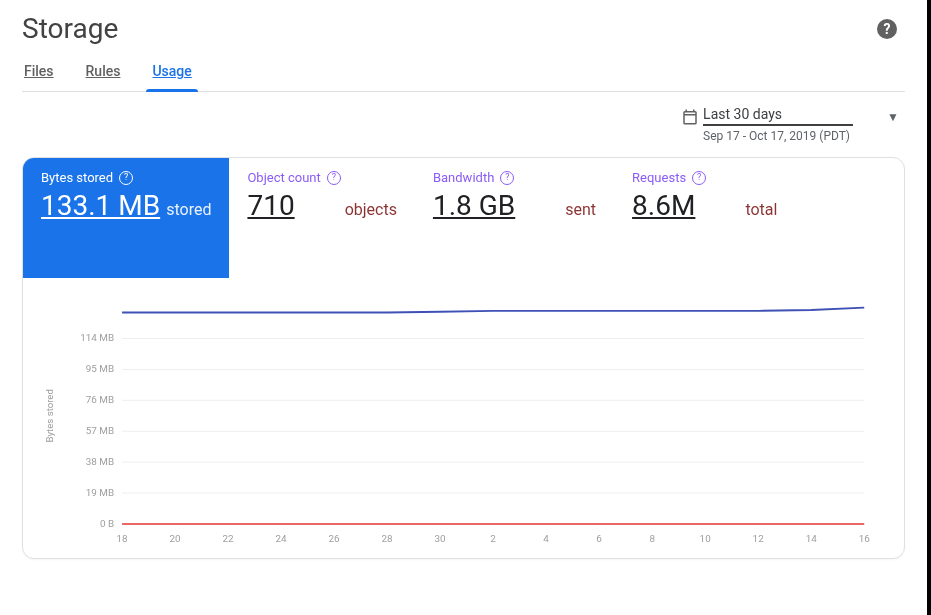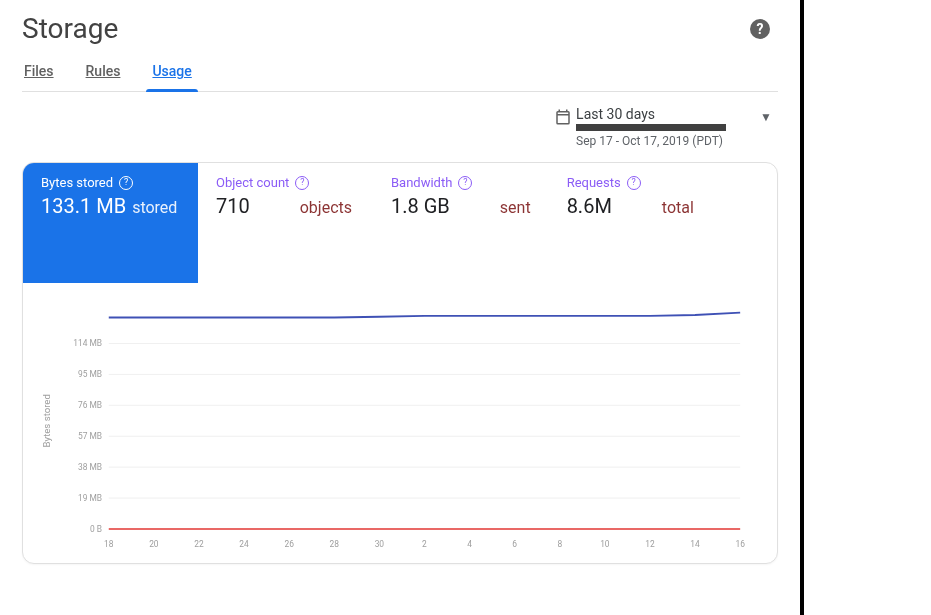--- a/index.html
+++ b/index.html
@@ -6,21 +6,21 @@
   html, body {
     margin: 0;
     padding: 0;
     font-family: Roboto, "Helvetica Neue", Arial, sans-serif;
     background: #fff;
     color: #212121;
     width: 931px;
     height: 615px;
   }
   .page {
-    width: 804px;
+    width: 931px;
     height: 615px;
     background: #fff;
     position: relative;
     padding: 0 22px 0 22px;
     border-right: 4px solid #000;
   }
   .header {
     display: flex;
     align-items: center;
     justify-content: space-between;
@@ -91,21 +91,21 @@
     margin-top: 2px;
   }
   .date-texts { display:flex; flex-direction:column; }
   .date-label {
     font-size: 14px;
     color: #3c4043;
   }
   .date-range {
     font-size: 12px;
     color: #5f6368;
-    border-top: 7px solid #404040;
+    border-top: 2px solid #404040;
     padding-top: 3px;
     margin-top: 2px;
     min-width: 150px;
   }
   .drop-arrow {
     color: #5f6368;
     font-size: 12px;
     margin-top: 4px;
     margin-left: 30px;
   }
@@ -149,22 +149,23 @@
     font-size: 9px;
     line-height: 1;
   }
   .metric-value-row {
     display: flex;
     align-items: baseline;
     gap: 6px;
     margin-top: 4px;
   }
   .metric-value {
-    font-size: 20px;
+    font-size: 28px;
     font-weight: 400;
+    text-decoration: underline;
   }
   .metric:not(.selected) .metric-value { color: #202124; }
   .metric-sub {
     font-size: 16px;
     opacity: 0.9;
   }
   .metric:not(.selected) .metric-sub { color: #7f1d1d; margin-left: 44px; }
   .chart-area {
     position: relative;
     height: 280px;

